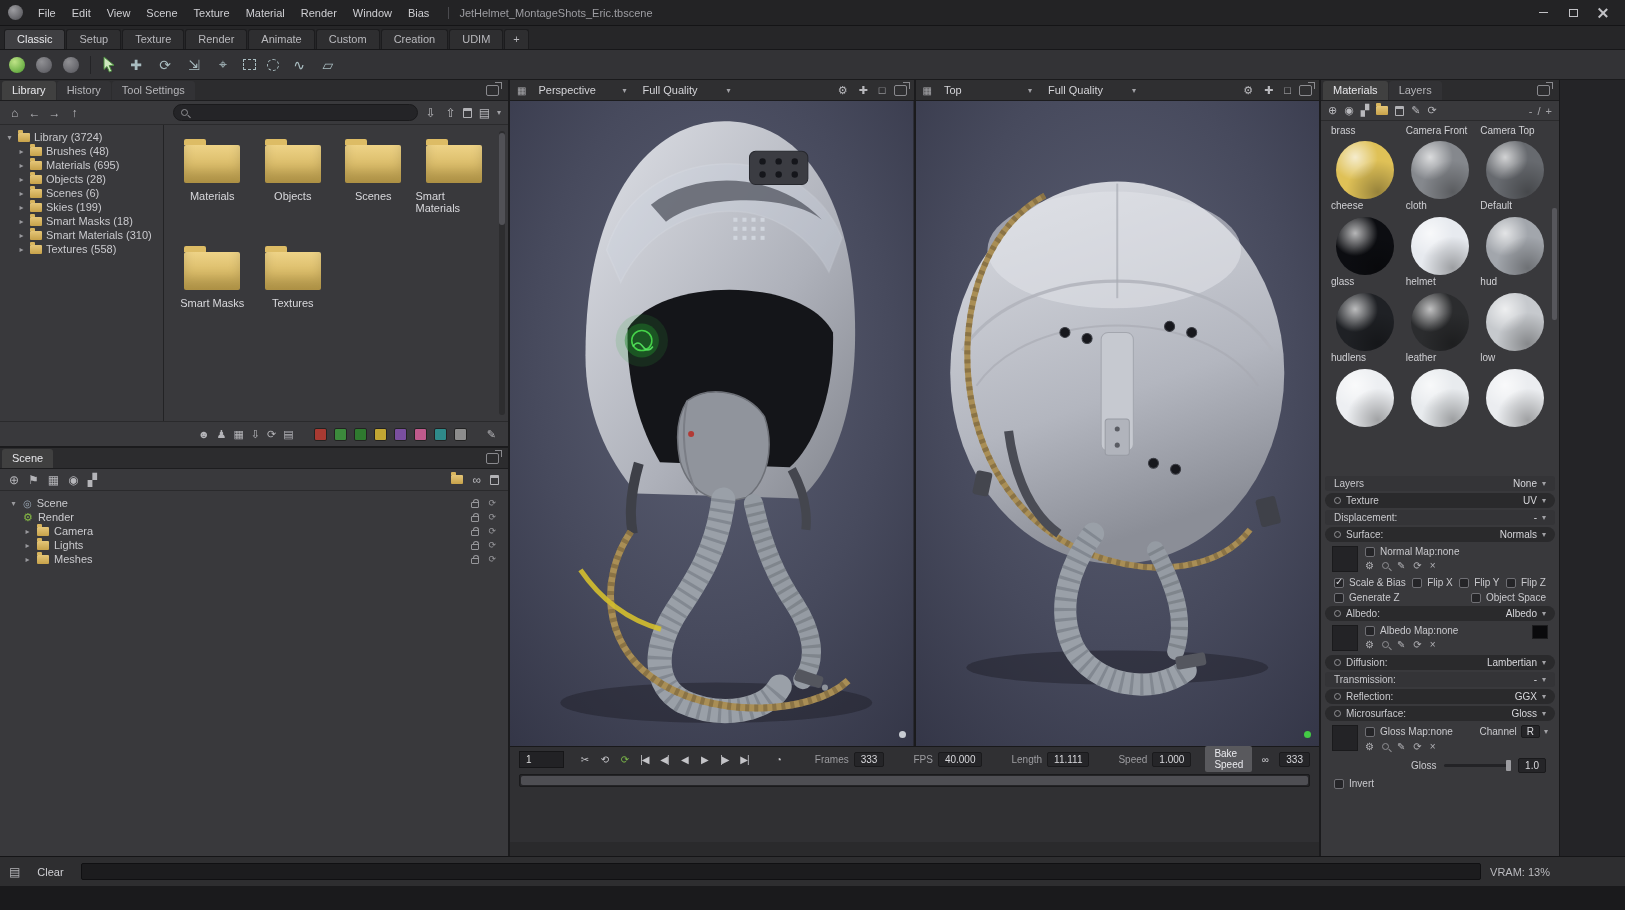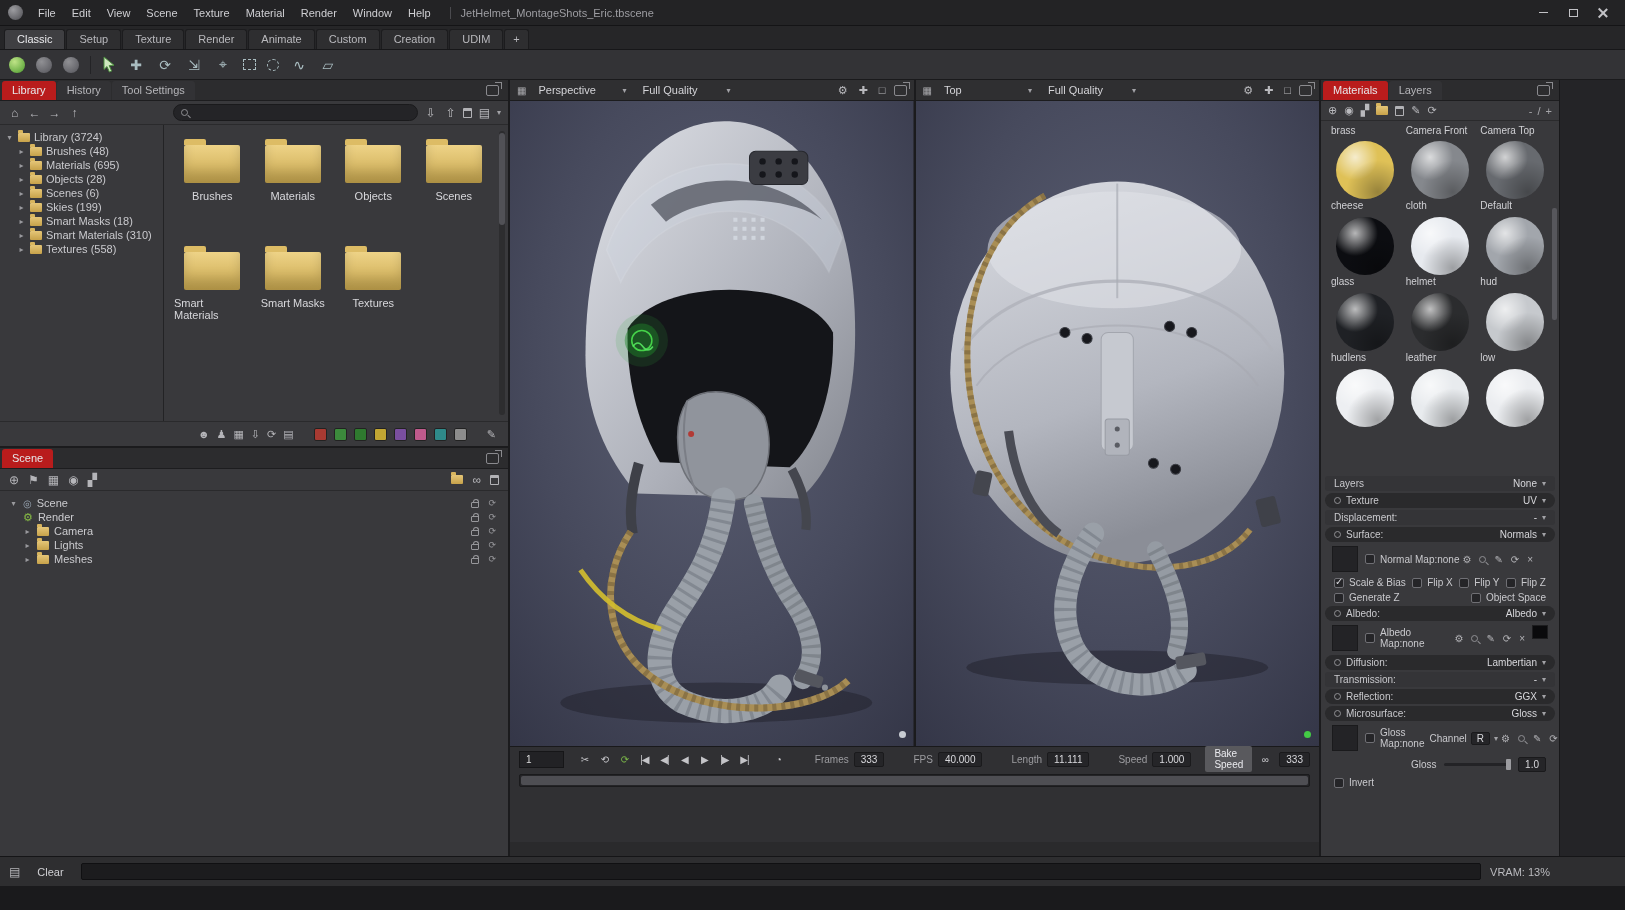--- a/index.html
+++ b/index.html
@@ -31,21 +31,21 @@
 .dashed-rect{width:13px;height:11px;border:1px dashed #a9bcc0}
 .dashed-circ{width:12px;height:12px;border:1px dashed #a9bcc0;border-radius:50%}
 
 .main{display:flex;height:776px}
 .leftcol{width:510px;display:flex;flex-direction:column;background:#39393c;border-right:2px solid #1b1b1d}
 .panel{background:#39393c;display:flex;flex-direction:column;position:relative;min-height:0}
 .lib{height:368px;border-bottom:2px solid #1b1b1d}
 .scn{flex:1}
 .phead{height:21px;background:#2c2c2e;display:flex;align-items:flex-end;gap:1px;padding:0 2px;border-bottom:1px solid #1d1d1f}
 .ptab{padding:3px 10px 4px;color:#b5b5b9;background:#323235;border-radius:3px 3px 0 0}
-.ptab.active{background:#b91c1c;color:#e7e7ea}
+.ptab.active{background:#404040;color:#e7e7ea}
 .popout{width:13px;height:11px;border:1px solid #8a8a8e;border-radius:2px;position:relative;margin:0 7px 4px 0;flex:none}
 .popout::after{content:"";position:absolute;right:-4px;top:-4px;width:6px;height:6px;border-top:1px solid #8a8a8e;border-right:1px solid #8a8a8e}
 
 .libbar{height:24px;display:flex;align-items:center;gap:5px;padding:0 7px;border-bottom:1px solid #2a2a2c}
 .nico{color:#b9b9bd;font-size:12px;width:15px;text-align:center}
 .search{height:17px;background:#242427;border:1px solid #1a1a1c;border-radius:9px;display:flex;align-items:center;padding:0 7px;gap:5px;flex:1;margin-left:86px}
 .magi{width:7px;height:7px;border:1.3px solid #8f8f93;border-radius:50%;position:relative;flex:none}
 .magi::after{content:"";position:absolute;left:5px;top:6px;width:4px;height:1.3px;background:#8f8f93;transform:rotate(45deg)}
 .search input{flex:1;background:transparent;border:none;outline:none;color:#ddd;font:inherit}
 .trash{width:9px;height:10px;border:1px solid #b2b2b6;border-top:3px solid #b2b2b6;border-radius:1px;flex:none}
@@ -129,21 +129,21 @@
 .mname{font-size:10px;color:#d0d0d4;height:14px;line-height:14px;white-space:nowrap;overflow:hidden}
 .vthumb{position:absolute;right:2px;top:128px;width:5px;height:112px;background:#57575c;border-radius:2px}
 .props{flex:1;padding:3px 4px;display:flex;flex-direction:column;gap:2px;font-size:10px;color:#c9c9cd;overflow:hidden}
 .sec{height:15px;display:flex;align-items:center;gap:5px;padding:0 9px;border-radius:8px;flex:none}
 .sec.pill{background:#2a2a2c}
 .sec.flat{background:#343437;border-radius:3px}
 .sdot{width:7px;height:7px;border:1px solid #8f8f93;border-radius:50%;flex:none}
 .sval{color:#d7d7db}
 .maprow{display:flex;gap:7px;padding:2px 7px;flex:none}
 .mthumb{width:26px;height:26px;background:#232326;border:1px solid #1a1a1c;flex:none}
-.mapcol{flex:1;display:flex;gap:3px;min-width:0}
+.mapcol{flex:1;display:flex;flex-direction:column;gap:3px;min-width:0}
 .mline{display:flex;align-items:center;gap:5px}
 .cb{width:10px;height:10px;background:#252528;border:1px solid #6f6f74;border-radius:2px;position:relative;flex:none}
 .cb.on::after{content:"✓";position:absolute;left:0;top:-3px;font-size:10px;color:#dadade}
 .micons{display:flex;gap:8px;color:#b2b2b6;font-size:10px;align-items:center}
 .cbrow{display:flex;align-items:center;padding:1px 9px;gap:5px;flex:none}
 .cbrow .gp{display:flex;align-items:center;gap:5px}
 .cbrow.spread{justify-content:space-between}
 .albswatch{width:16px;height:14px;background:#0a0a0c;border:1px solid #1d1d1f;margin-left:auto;flex:none}
 .chan{margin-left:auto;display:flex;align-items:center;gap:4px}
 .chanbox{background:#252528;border:1px solid #1a1a1c;padding:0 5px;border-radius:2px;color:#d7d7db}
@@ -167,21 +167,21 @@
   <div class="menubar">
     <span class="logo"></span>
     <span class="mi">File</span>
     <span class="mi">Edit</span>
     <span class="mi">View</span>
     <span class="mi">Scene</span>
     <span class="mi">Texture</span>
     <span class="mi">Material</span>
     <span class="mi">Render</span>
     <span class="mi">Window</span>
-    <span class="mi">Help</span>
+    <span class="mi">Bias</span>
     <span class="doctitle">JetHelmet_MontageShots_Eric.tbscene</span>
     <span class="spacer"></span>
     <span class="wc">
         <span class="wc-min"></span>
       </span>
     <span class="wc">
         <span class="wc-max"></span>
       </span>
     <span class="wc">
         <span class="wc-close"></span>
@@ -288,24 +288,20 @@
                 <span>Smart Materials (310)</span>
               </div>
             <div class="trow lvl1">
                 <span class="car">▸</span>
                 <span class="fold-s"></span>
                 <span>Textures (558)</span>
               </div>
           </div>
           <div class="vdiv"></div>
           <div class="fgrid">
-            <div class="gcell">
-                <span class="folder"></span>
-                <span class="glabel">Brushes</span>
-              </div>
             <div class="gcell">
                 <span class="folder"></span>
                 <span class="glabel">Materials</span>
               </div>
             <div class="gcell">
                 <span class="folder"></span>
                 <span class="glabel">Objects</span>
               </div>
             <div class="gcell">
                 <span class="folder"></span>

